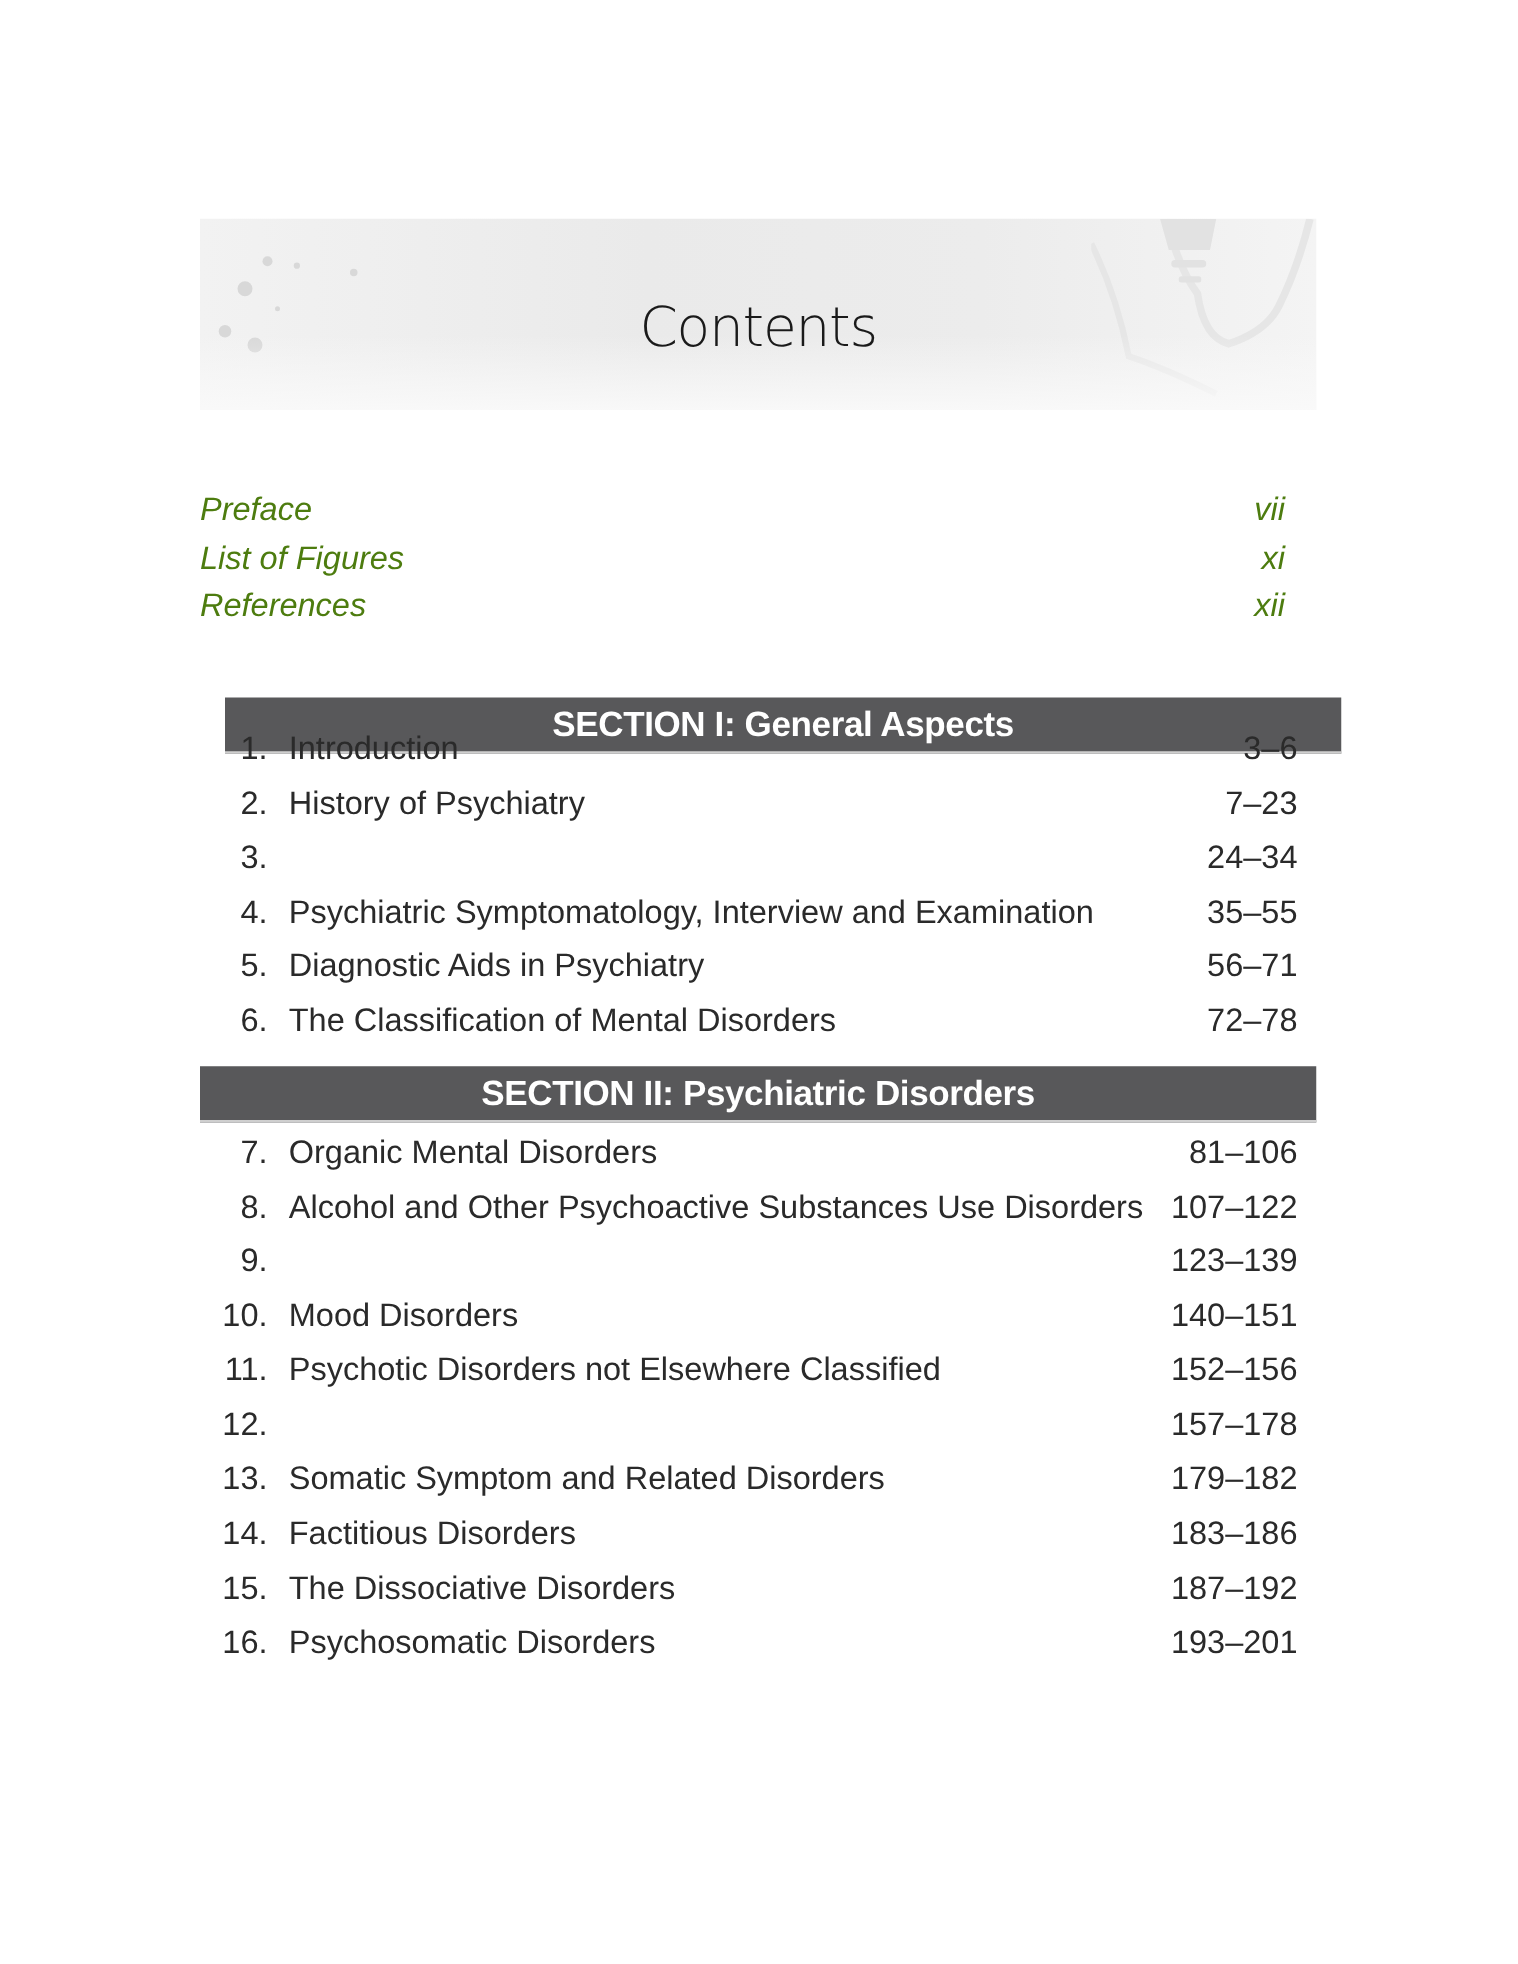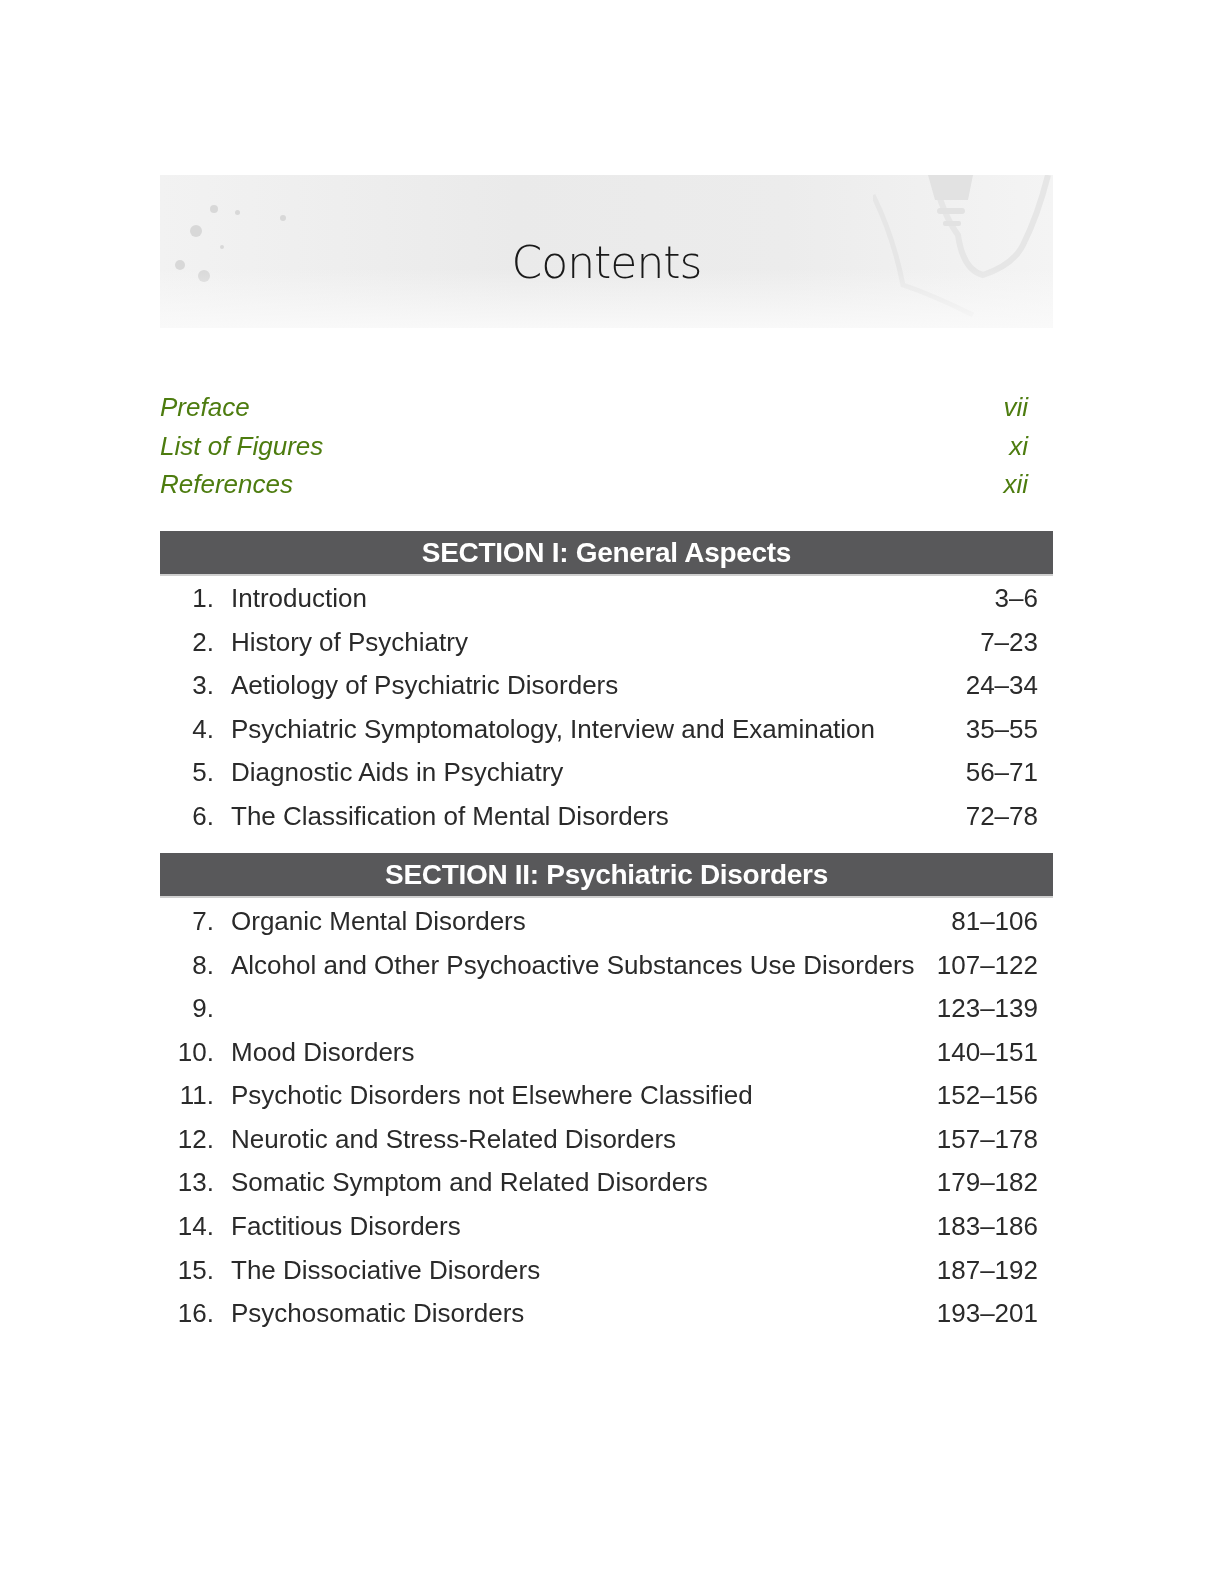--- a/index.html
+++ b/index.html
@@ -59,35 +59,34 @@
 </div>
 <div class="front" style="top:431px;height:36px;">
   <span class="label">List of Figures</span>
   <span class="page">xi</span>
 </div>
 <div class="front" style="top:469px;height:36px;">
   <span class="label">References</span>
   <span class="page">xii</span>
 </div>
 
-<div class="section-bar" style="top:531px;">SECTION I: General Aspects</div>
+<div class="section-bar" style="top:558px;margin-left:20px;">SECTION I: General Aspects</div>
 
 <div class="row" style="top:583px;">
   <span class="num">1.</span>
   <span class="title">Introduction</span>
   <span class="pages">3–6</span>
 </div>
 <div class="row" style="top:627px;">
   <span class="num">2.</span>
   <span class="title">History of Psychiatry</span>
   <span class="pages">7–23</span>
 </div>
 <div class="row" style="top:670px;">
   <span class="num">3.</span>
-  <span class="title">Aetiology of Psychiatric Disorders</span>
   <span class="pages">24–34</span>
 </div>
 <div class="row" style="top:714px;">
   <span class="num">4.</span>
   <span class="title">Psychiatric Symptomatology, Interview and Examination</span>
   <span class="pages">35–55</span>
 </div>
 <div class="row" style="top:757px;">
   <span class="num">5.</span>
   <span class="title">Diagnostic Aids in Psychiatry</span>
@@ -120,21 +119,20 @@
   <span class="title">Mood Disorders</span>
   <span class="pages">140–151</span>
 </div>
 <div class="row" style="top:1080px;">
   <span class="num">11.</span>
   <span class="title">Psychotic Disorders not Elsewhere Classified</span>
   <span class="pages">152–156</span>
 </div>
 <div class="row" style="top:1124px;">
   <span class="num">12.</span>
-  <span class="title">Neurotic and Stress-Related Disorders</span>
   <span class="pages">157–178</span>
 </div>
 <div class="row" style="top:1167px;">
   <span class="num">13.</span>
   <span class="title">Somatic Symptom and Related Disorders</span>
   <span class="pages">179–182</span>
 </div>
 <div class="row" style="top:1211px;">
   <span class="num">14.</span>
   <span class="title">Factitious Disorders</span>

